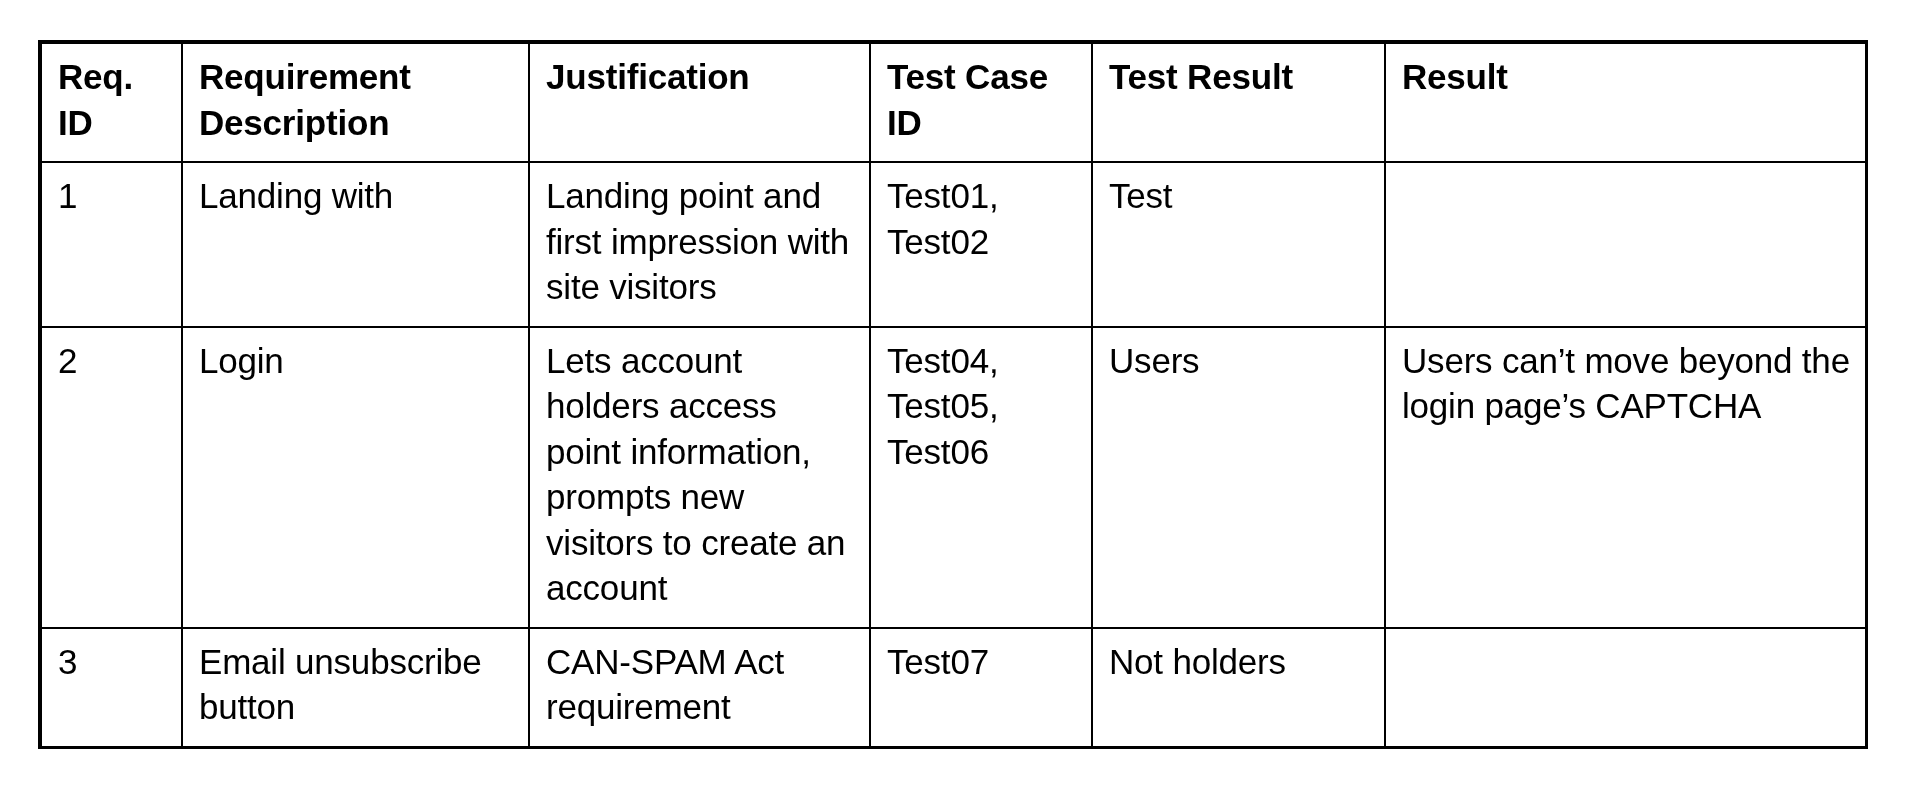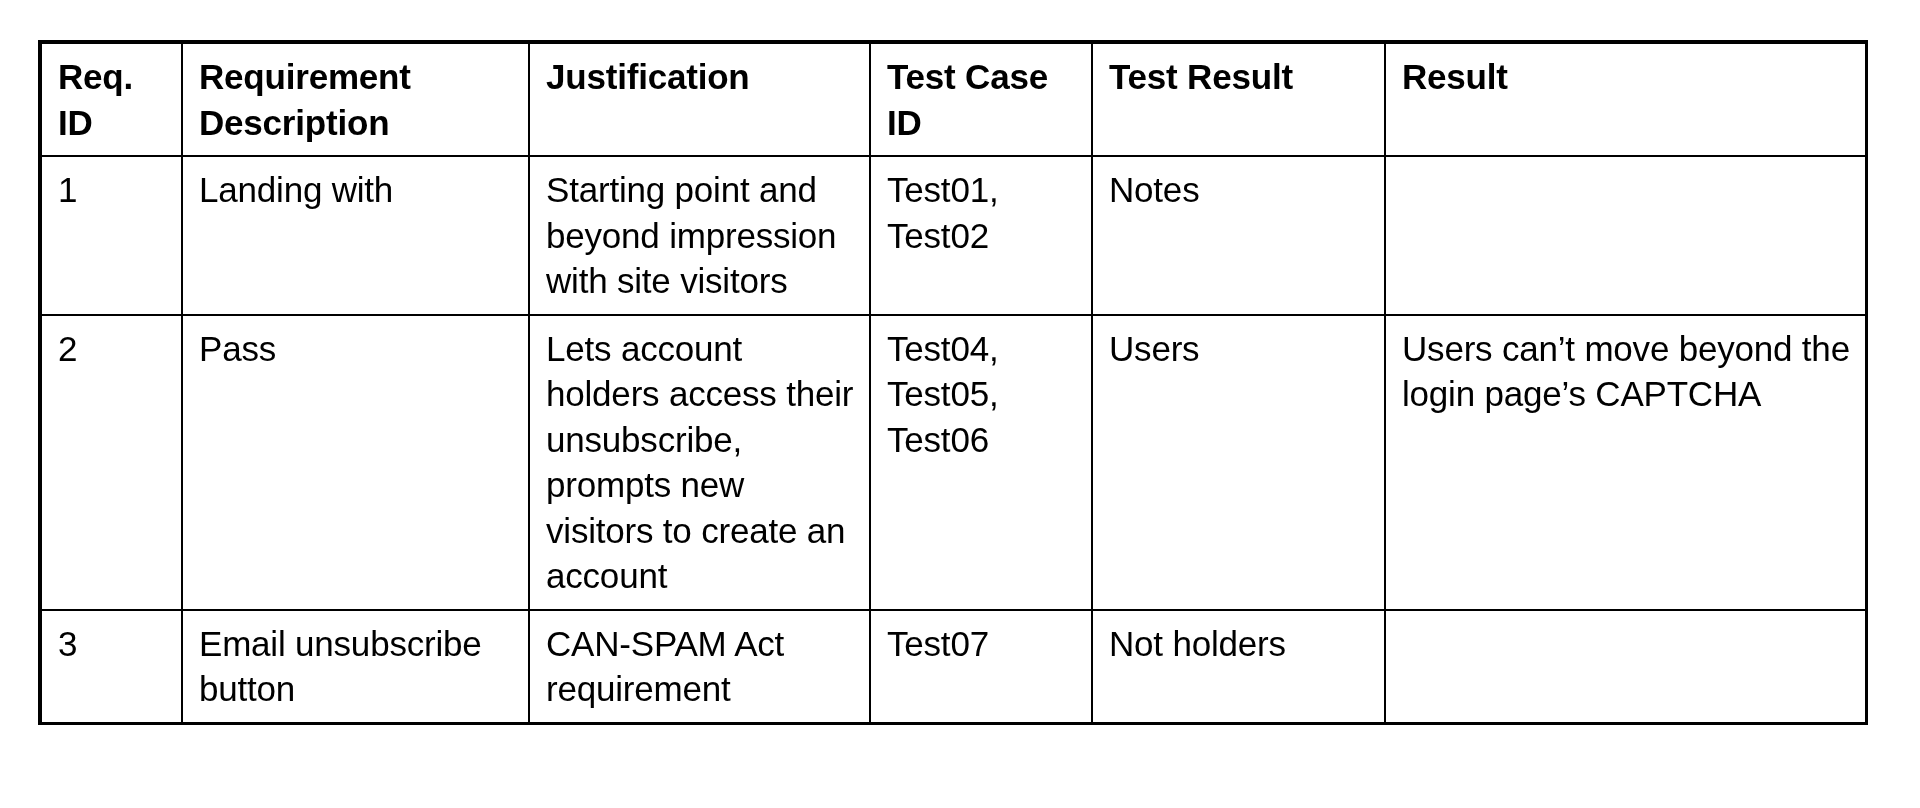--- a/index.html
+++ b/index.html
@@ -36,21 +36,21 @@
     table-layout: fixed;
     width: 1826px;
     background: #ffffff;
   }
 
   table.req-table td,
   table.req-table th {
     border: 2px solid #000000;
     vertical-align: top;
     text-align: left;
-    padding: 10px 14px 10px 16px;
+    padding: 10px 14px 16px 16px;
     font-size: 35px;
     line-height: 1.30;
     letter-spacing: -0.2px;
     background: #ffffff;
     word-wrap: break-word;
     overflow-wrap: break-word;
   }
 
   table.req-table thead th {
     font-weight: bold;
@@ -129,42 +129,42 @@
       </thead>
       <tbody>
         <tr>
           <td>
             <span class="cell-text">1</span>
           </td>
           <td>
             <span class="cell-text">Landing with</span>
           </td>
           <td>
-            <span class="cell-text">Starting point and beyond impression with site visitors</span>
+            <span class="cell-text">Landing point and first impression with site visitors</span>
           </td>
           <td>
             <span class="cell-text">Test01,
 Test02</span>
           </td>
           <td>
-            <span class="cell-text">Notes</span>
+            <span class="cell-text">Test</span>
           </td>
           <td>
             <span class="cell-text cell-empty"></span>
           </td>
         </tr>
         <tr>
           <td>
             <span class="cell-text">2</span>
           </td>
           <td>
-            <span class="cell-text">Pass</span>
+            <span class="cell-text">Login</span>
           </td>
           <td>
-            <span class="cell-text">Lets account holders access their unsubscribe, prompts new visitors to create an account</span>
+            <span class="cell-text">Lets account holders access point information, prompts new visitors to create an account</span>
           </td>
           <td>
             <span class="cell-text">Test04,
 Test05,
 Test06</span>
           </td>
           <td>
             <span class="cell-text">Users</span>
           </td>
           <td>

